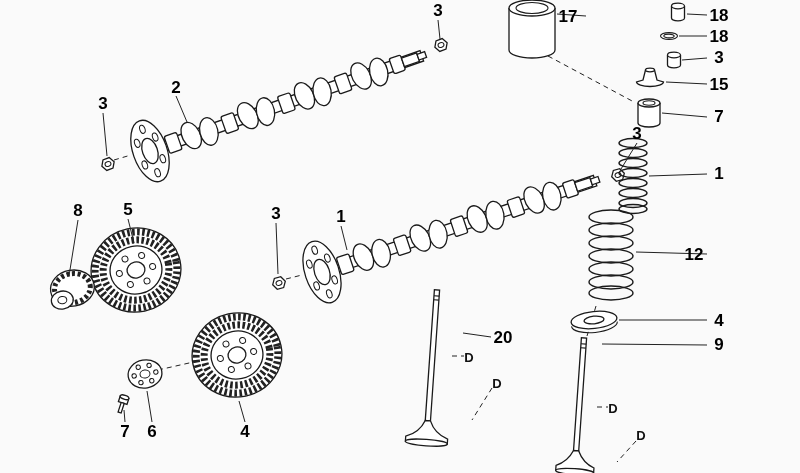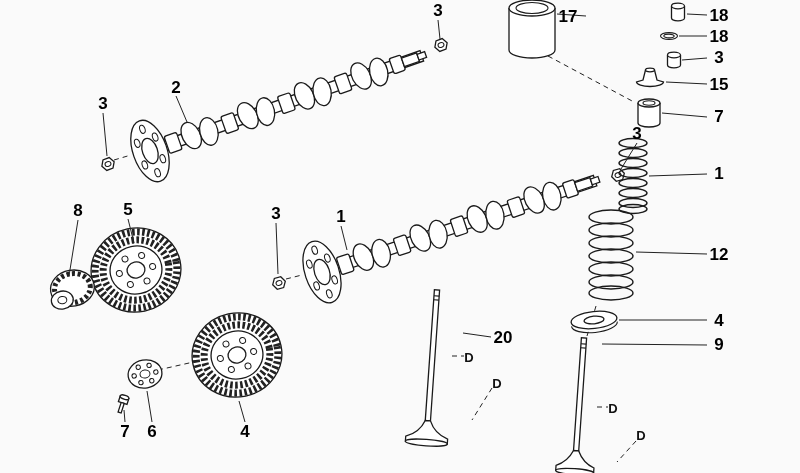--- a/index.html
+++ b/index.html
@@ -246,21 +246,21 @@
 <div class="callout" style="left:719px;top:85px">15</div>
 <div class="callout" style="left:719px;top:117px">7</div>
 <div class="callout" style="left:176px;top:88px">2</div>
 <div class="callout" style="left:103px;top:104px">3</div>
 <div class="callout" style="left:637px;top:134px">3</div>
 <div class="callout" style="left:719px;top:174px">1</div>
 <div class="callout" style="left:78px;top:211px">8</div>
 <div class="callout" style="left:128px;top:210px">5</div>
 <div class="callout" style="left:276px;top:214px">3</div>
 <div class="callout" style="left:341px;top:217px">1</div>
-<div class="callout" style="left:719px;top:255px">12</div>
+<div class="callout" style="left:694px;top:255px">12</div>
 <div class="callout" style="left:719px;top:321px">4</div>
 <div class="callout" style="left:503px;top:338px">20</div>
 <div class="callout" style="left:719px;top:345px">9</div>
 <div class="callout" style="left:125px;top:432px">7</div>
 <div class="callout" style="left:152px;top:432px">6</div>
 <div class="callout" style="left:245px;top:432px">4</div>
 
 <div class="dim" style="left:469px;top:357px">D</div>
 <div class="dim" style="left:497px;top:383px">D</div>
 <div class="dim" style="left:613px;top:408px">D</div>

